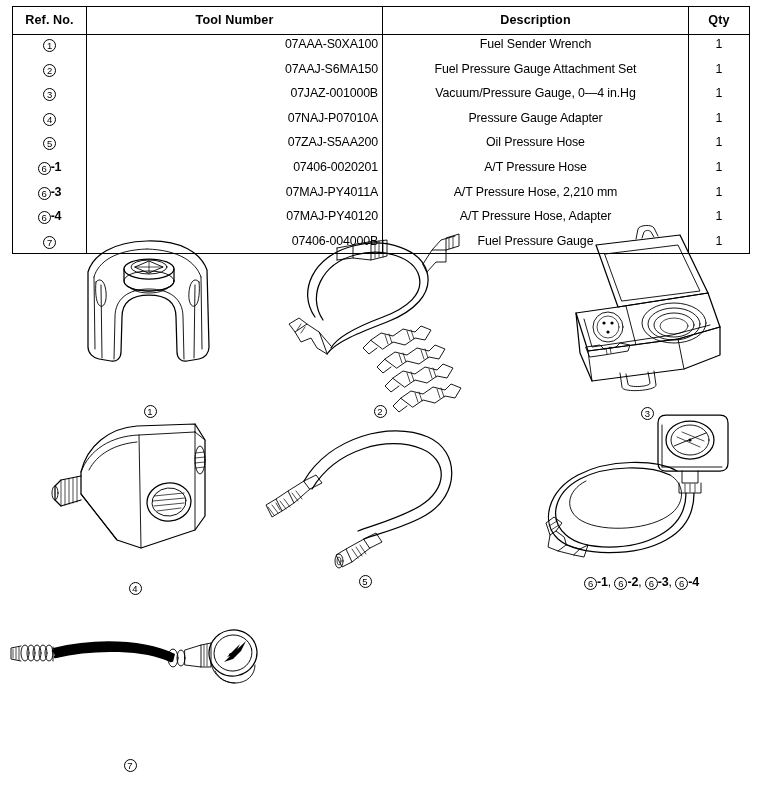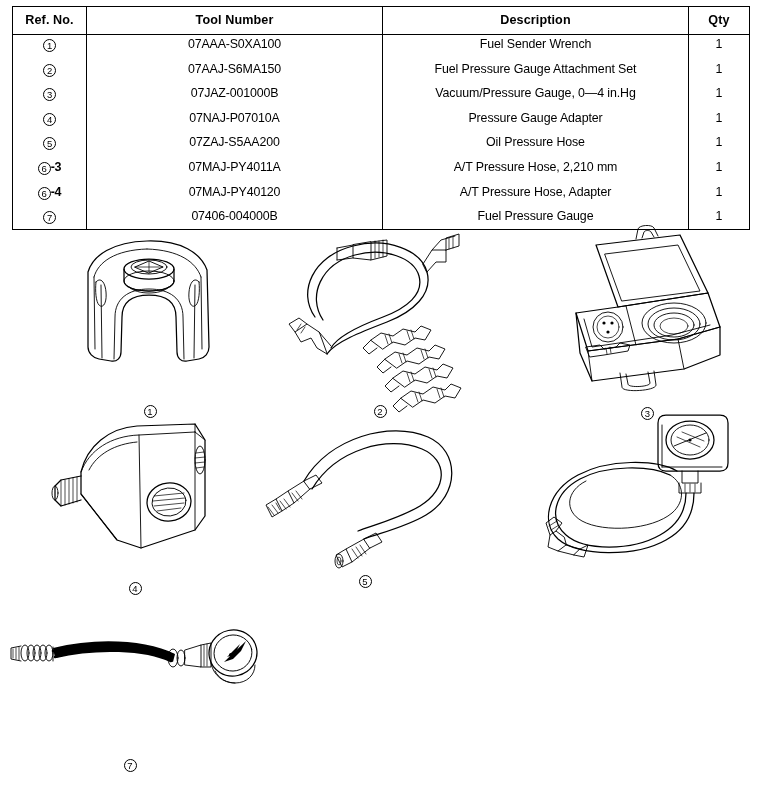--- a/index.html
+++ b/index.html
@@ -54,21 +54,21 @@
   .col-tool  { width: 296px; }
   .col-desc  { width: 306px; }
   .col-qty   { width: 61px; }
 
   td.cell-ref {
     text-align: center;
     font-size: 12px;
     letter-spacing: -0.1px;
   }
   td.cell-tool {
-    text-align: center;
+    text-align: right;
     padding-left: 7px;
     letter-spacing: -0.15px;
   }
   td.cell-desc {
     text-align: center;
     padding-left: 7px;
     letter-spacing: -0.1px;
   }
   td.cell-qty {
     text-align: center;
@@ -189,20 +189,26 @@
           <td class="cell-desc">Pressure Gauge Adapter</td>
           <td class="cell-qty">1</td>
         </tr>
         <tr>
           <td class="cell-ref"><span class="circ">5</span></td>
           <td class="cell-tool">07ZAJ-S5AA200</td>
           <td class="cell-desc">Oil Pressure Hose</td>
           <td class="cell-qty">1</td>
         </tr>
         <tr>
+          <td class="cell-ref"><span class="circ">6</span><span class="circ-suffix">-1</span></td>
+          <td class="cell-tool">07406-0020201</td>
+          <td class="cell-desc">A/T Pressure Hose</td>
+          <td class="cell-qty">1</td>
+        </tr>
+        <tr>
           <td class="cell-ref"><span class="circ">6</span><span class="circ-suffix">-3</span></td>
           <td class="cell-tool">07MAJ-PY4011A</td>
           <td class="cell-desc">A/T Pressure Hose, 2,210 mm</td>
           <td class="cell-qty">1</td>
         </tr>
         <tr>
           <td class="cell-ref"><span class="circ">6</span><span class="circ-suffix">-4</span></td>
           <td class="cell-tool">07MAJ-PY40120</td>
           <td class="cell-desc">A/T Pressure Hose, Adapter</td>
           <td class="cell-qty">1</td>
@@ -491,20 +497,23 @@
       <g>
         <path class="ln-thin" d="M24 124 L16 118 L10 122 L8 134 L18 138 L26 132 Z"></path>
         <path class="ln-thin" d="M10 122 L6 110 L14 104 L22 110 L16 118"></path>
         <path class="ln-hair" d="M9 113 L17 108"></path>
         <path class="ln-hair" d="M11 117 L19 112"></path>
         <path class="ln-thin" d="M26 132 L40 136"></path>
         <path class="ln-thin" d="M18 138 L34 142"></path>
         <path class="ln-thin" d="M40 136 L48 132 L44 144 L34 142 Z"></path>
       </g>
     </svg>
+    <div class="fig-caption" style="left:-6px; top:162px; width:215px;">
+      <span id="fig6-parts"><span class="circ">6</span><span class="circ-suffix">-1</span>, <span class="circ">6</span><span class="circ-suffix">-2</span>, <span class="circ">6</span><span class="circ-suffix">-3</span>, <span class="circ">6</span><span class="circ-suffix">-4</span></span>
+    </div>
   </div>
 
   <div class="figure" style="left:5px; top:412px;">
     <svg width="250" height="90" viewBox="0 0 250 90">
 
       <path class="ln-thick" d="M48 34 C90 24 140 26 168 38"></path>
       <path class="ln-thick" d="M50 40 C92 30 140 32 166 44"></path>
       <path class="fill-k" d="M48 31 C92 20 142 23 170 37 L168 45 C140 32 92 29 50 41 Z"></path>
 
       <g>

